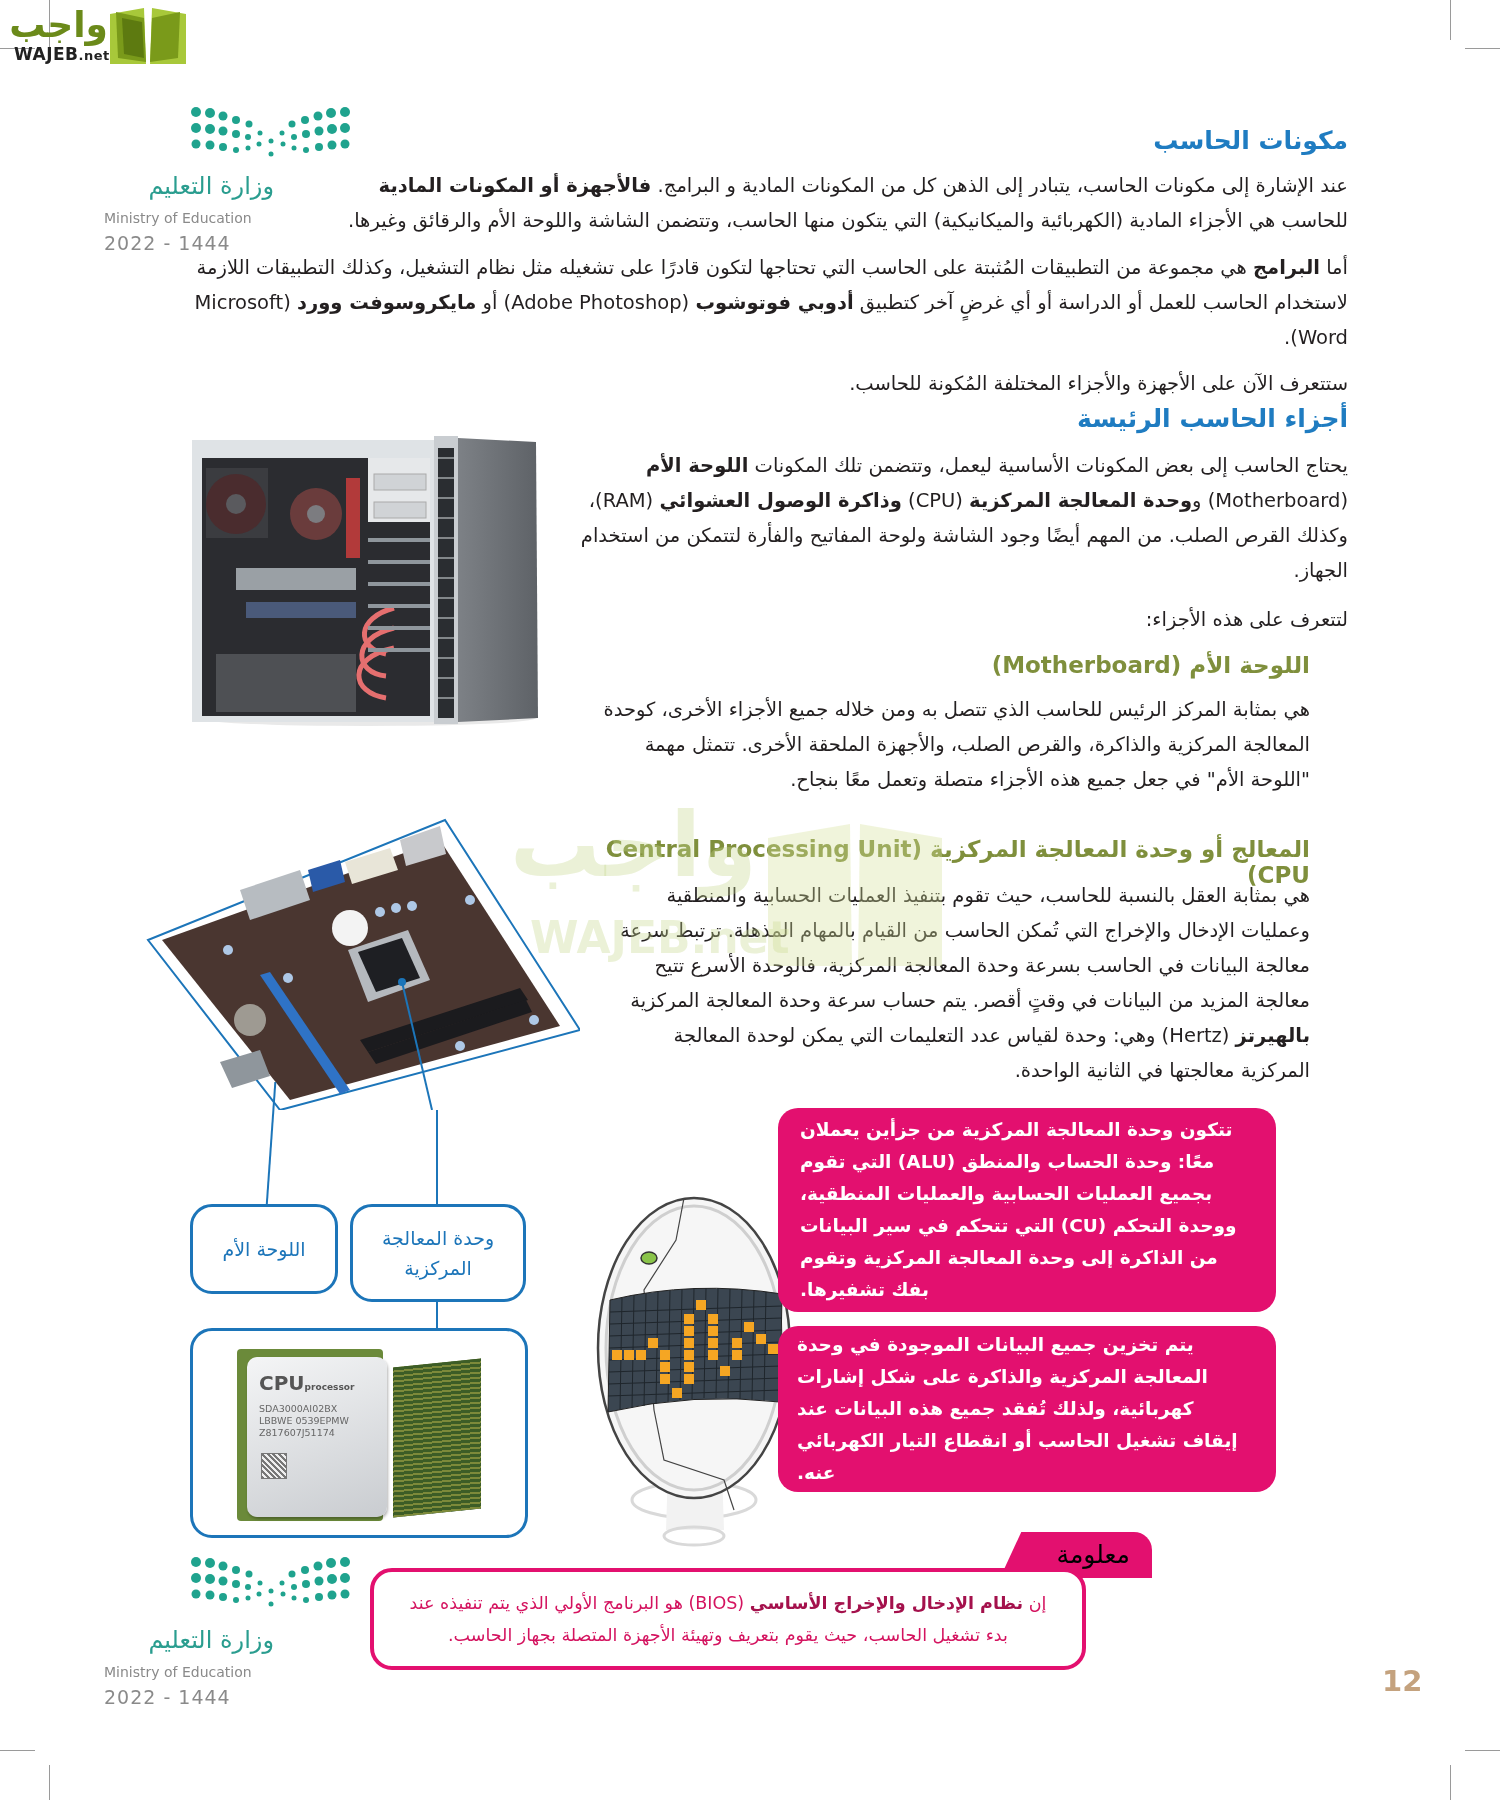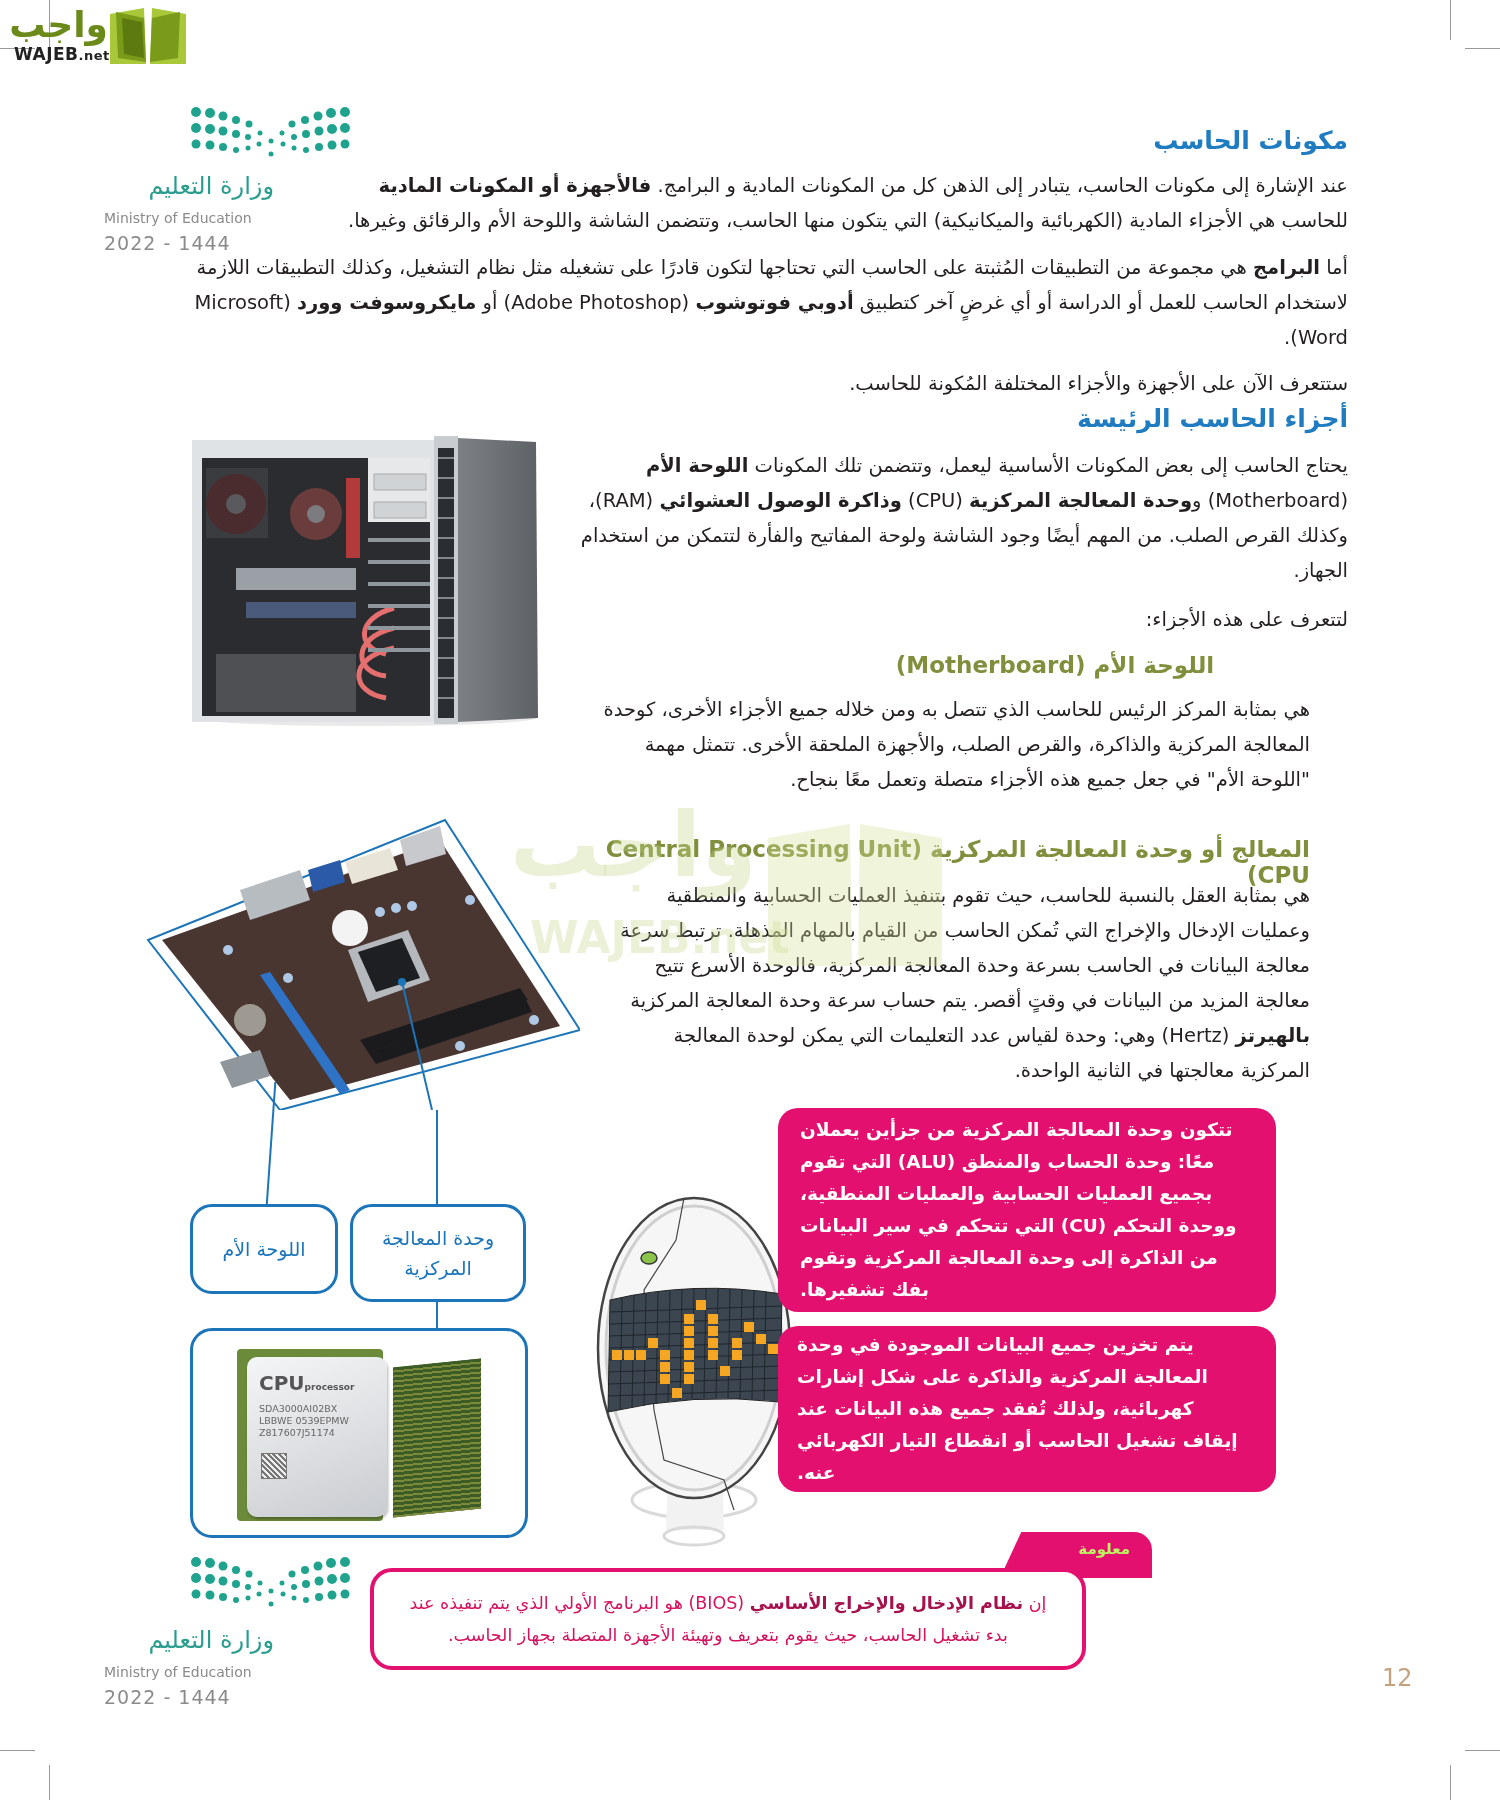--- a/index.html
+++ b/index.html
@@ -35,32 +35,32 @@
   .cpu-box { position: absolute; border: 3.5px solid #1c75b9; border-radius: 22px; background: #fff; overflow: hidden; }
   .line { position: absolute; background: #1c75b9; }
 
   .pink-box {
     position: absolute; background: #e3106f; border-radius: 20px; color: #fff;
     font-weight: bold; font-size: 18.5px; line-height: 32px; text-align: left; direction: rtl;
     display: flex; align-items: center; justify-content: center; padding: 14px 22px;
   }
 
   .info-tab {
-    position: absolute; background: #e3106f; color: #bef264; font-weight: bold; font-size: 15px;
+    position: absolute; background: #e3106f; color: #000000; font-weight: normal; font-size: 25px;
     direction: rtl; padding: 8px 22px 0 0; border-top-right-radius: 18px;
     clip-path: polygon(14% 0, 100% 0, 100% 100%, 0 100%);
   }
   .info-box {
     position: absolute; border: 4px solid #e3106f; border-radius: 22px; background: #fff;
     color: #d4135f; font-size: 17.5px; line-height: 32px; text-align: center; direction: rtl;
     display: flex; align-items: center; justify-content: center; padding: 10px 24px;
   }
   .info-box b { color: #a4114c; }
 
-  .page-num { color: #c4a27e; font-weight: normal; font-size: 24px; }
+  .page-num { color: #c4a27e; font-weight: bold; font-size: 29px; }
 
   
   .watermark { position: absolute; color: rgba(198, 214, 140, 0.35); font-weight: bold; pointer-events: none; }
 </style>
 </head>
 <body>
 
 <div class="crop" style="left:49px;top:0;width:1px;height:60px;"></div>
 <div class="crop" style="left:0;top:48px;width:35px;height:1px;"></div>
 <div class="crop" style="left:1450px;top:0;width:1px;height:40px;"></div>
@@ -202,21 +202,21 @@
       <rect x="182" y="120" width="62" height="4"></rect>
         <rect x="182" y="142" width="62" height="4"></rect>
         <rect x="182" y="164" width="62" height="4"></rect>
         <rect x="182" y="186" width="62" height="4"></rect>
         <rect x="182" y="208" width="62" height="4"></rect>
         <rect x="182" y="230" width="62" height="4"></rect>
     </g>
   </svg>
 </div>
 
-<div class="abs rtl h-green" style="left:800px;top:652px;width:510px;text-align:center;">اللوحة الأم (Motherboard)</div>
+<div class="abs rtl h-green" style="left:800px;top:652px;width:510px;">اللوحة الأم (Motherboard)</div>
 <div class="abs rtl para" style="left:602px;top:692px;width:708px;">هي بمثابة المركز الرئيس للحاسب الذي تتصل به ومن خلاله جميع الأجزاء الأخرى، كوحدة المعالجة المركزية والذاكرة، والقرص الصلب، والأجهزة الملحقة الأخرى. تتمثل مهمة "اللوحة الأم" في جعل جميع هذه الأجزاء متصلة وتعمل معًا بنجاح.</div>
 
 <div class="abs rtl h-green" style="left:560px;top:836px;width:750px;">المعالج أو وحدة المعالجة المركزية (Central Processing Unit CPU)</div>
 <div class="abs rtl para" style="left:602px;top:878px;width:708px;">
   <span>هي بمثابة العقل بالنسبة للحاسب، حيث تقوم بتنفيذ العمليات الحسابية والمنطقية وعمليات الإدخال والإخراج التي تُمكن الحاسب من القيام بالمهام المذهلة. ترتبط سرعة معالجة البيانات في الحاسب بسرعة وحدة المعالجة المركزية، فالوحدة الأسرع تتيح معالجة المزيد من البيانات في وقتٍ أقصر. يتم حساب سرعة وحدة المعالجة المركزية </span><b>بالهيرتز</b><span> (Hertz) وهي: وحدة لقياس عدد التعليمات التي يمكن لوحدة المعالجة المركزية معالجتها في الثانية الواحدة.</span>
 </div>
 
 <div class="watermark" style="left:510px;top:800px;font-size:90px;line-height:90px;">واجب</div>
 <div class="watermark" style="left:530px;top:912px;font-size:44px;">
   <span>WAJEB</span><span>.net</span>

